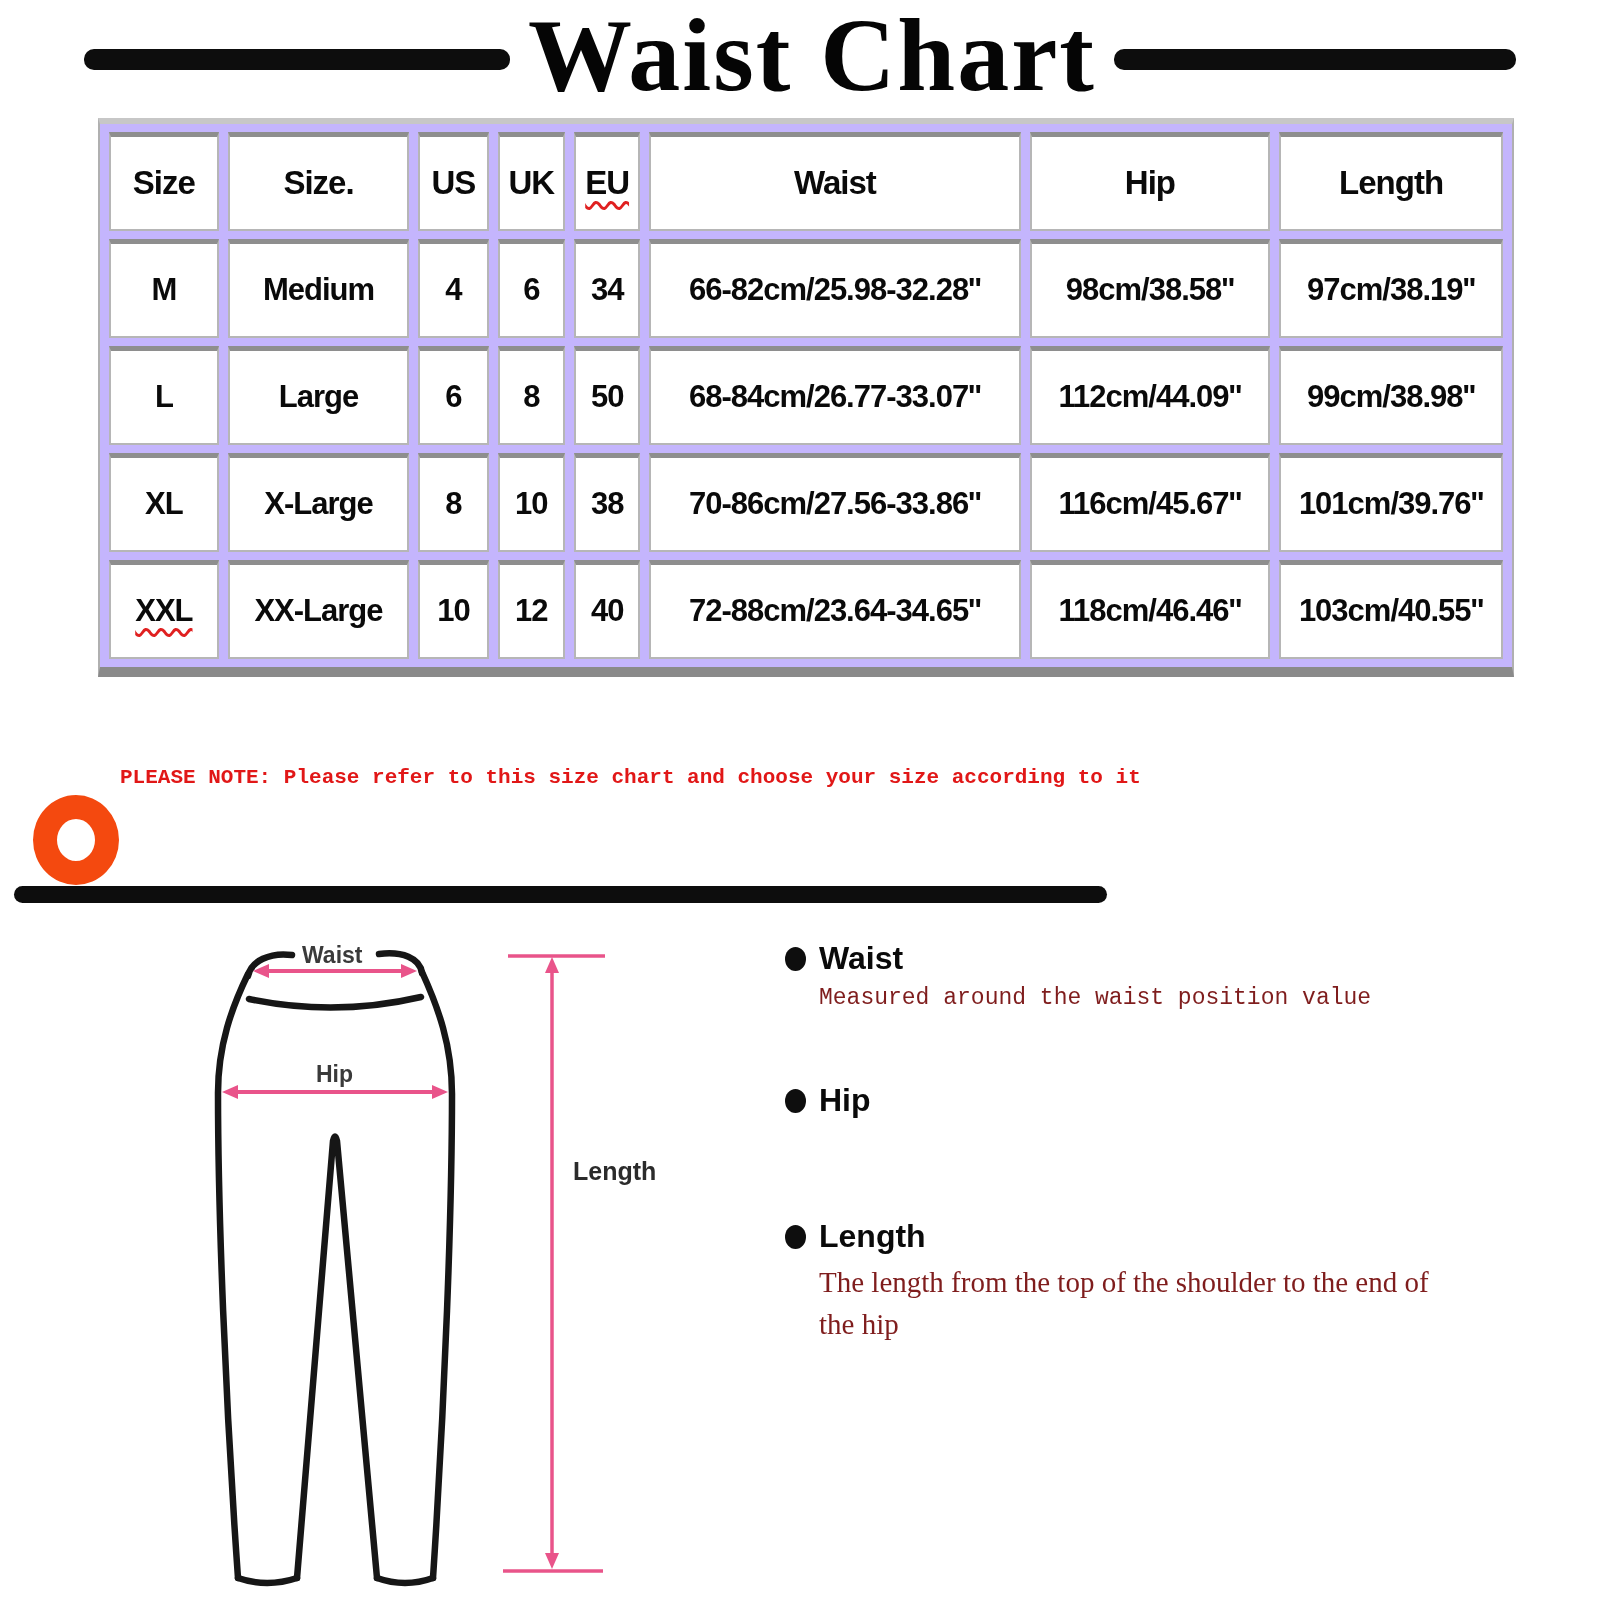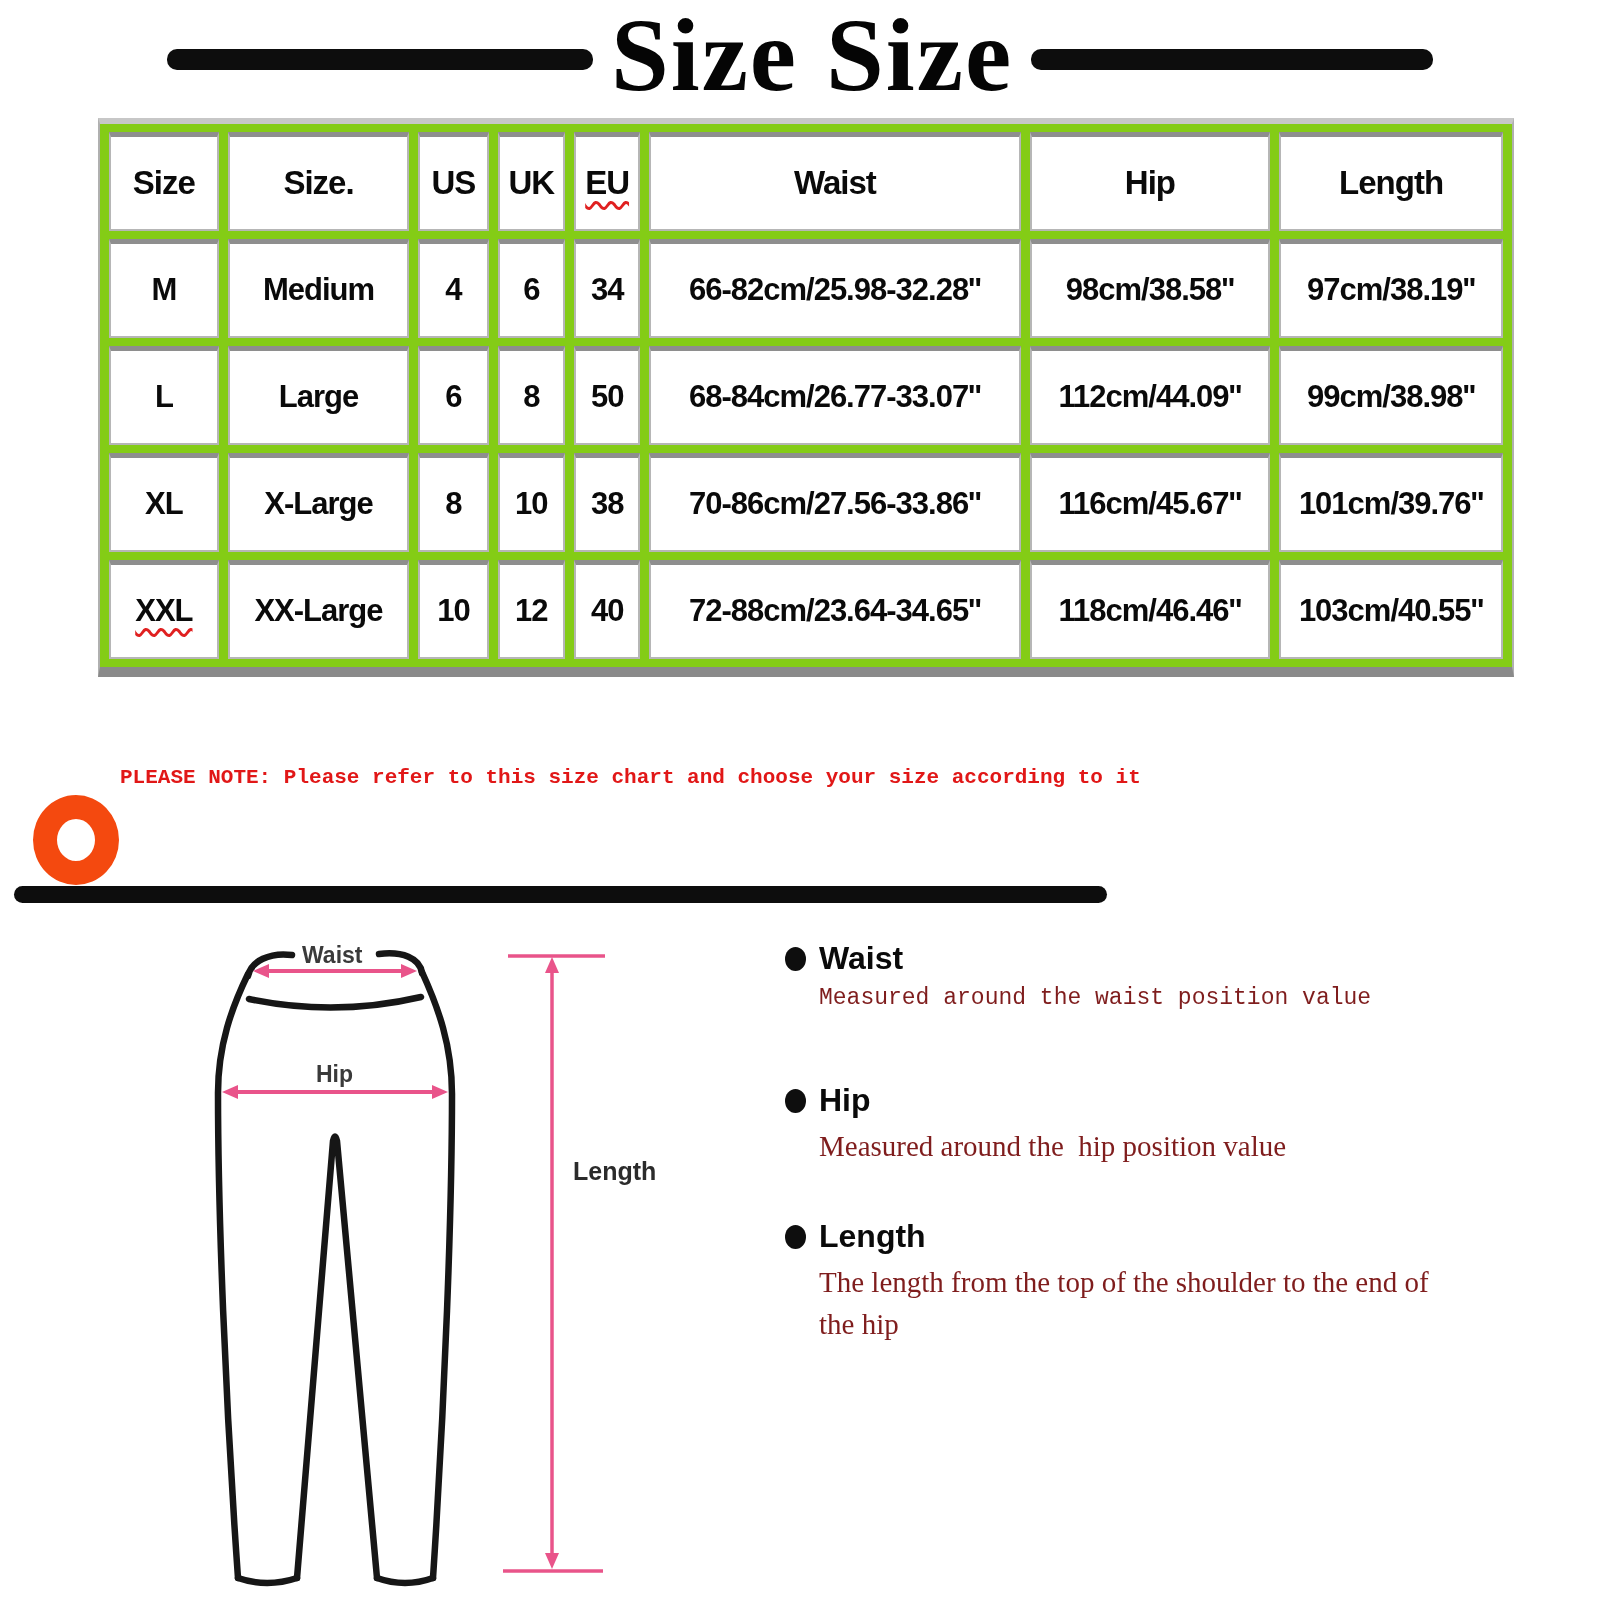--- a/index.html
+++ b/index.html
@@ -12,21 +12,21 @@
   .title-rule{height:21px;background:#0d0d0d;border-radius:10px;}
   .title-rule.left{width:426px;margin-right:18px;}
   .title-rule.right{width:402px;margin-left:18px;}
   .page-title{font-family:"Liberation Serif",serif;font-weight:700;font-size:104px;
               line-height:1;color:#050505;letter-spacing:2px;white-space:nowrap;transform:translateY(-4px);}
 
   
   .table-wrap{position:absolute;left:98px;top:118px;width:1412px;
               border-left:2px solid #b0b0b0;border-right:2px solid #b0b0b0;
               border-top:6px solid #c7c7c7;border-bottom:10px solid #8a8a8a;
-              background:#84cc16;}
+              background:#c4b5fd;}
   table.size-table{width:100%;table-layout:fixed;border-collapse:separate;border-spacing:9px 8px;}
   .size-table th,.size-table td{background:#ffffff;border:2px solid #b6b6b6;border-top:5px solid #8e8e8e;
               height:90px;text-align:center;vertical-align:middle;
               font-weight:700;letter-spacing:-1px;color:#0a0a0a;overflow:hidden;}
   .size-table th{font-size:33px;}
   .size-table td{font-size:31px;}
   .sp-err{text-decoration-line:underline;text-decoration-style:wavy;
           text-decoration-color:#e02020;text-decoration-thickness:3px;text-underline-offset:7px;}
 
   
@@ -59,21 +59,21 @@
   .desc-mono{font-family:"Liberation Mono",monospace;font-size:23px;line-height:1.35;}
   .desc-serif{font-family:"Liberation Serif",serif;font-size:29px;line-height:1.45;}
 </style>
 </head>
 <body>
 
 <div class="page">
 
   <div class="title-block">
     <div class="title-rule left"></div>
-    <div class="page-title">Size Size</div>
+    <div class="page-title">Waist Chart</div>
     <div class="title-rule right"></div>
   </div>
 
   <div class="table-wrap">
     <table class="size-table">
       <colgroup>
         <col style="width:7.8%">
           <col style="width:12.9%">
           <col style="width:5%">
           <col style="width:4.8%">
@@ -188,21 +188,20 @@
       <div class="mi-label">Waist</div>
     </div>
     <div class="mi-desc desc-mono">Measured around the waist position value</div>
   </div>
 
   <div class="measure-item mi-hip">
     <div class="mi-row">
       <div class="bullet-dot"></div>
       <div class="mi-label">Hip</div>
     </div>
-    <div class="mi-desc desc-serif">Measured around the  hip position value</div>
   </div>
 
   <div class="measure-item mi-length">
     <div class="mi-row">
       <div class="bullet-dot"></div>
       <div class="mi-label">Length</div>
     </div>
     <div class="mi-desc desc-serif">The length from the top of the shoulder to the end of the hip</div>
   </div>
 

